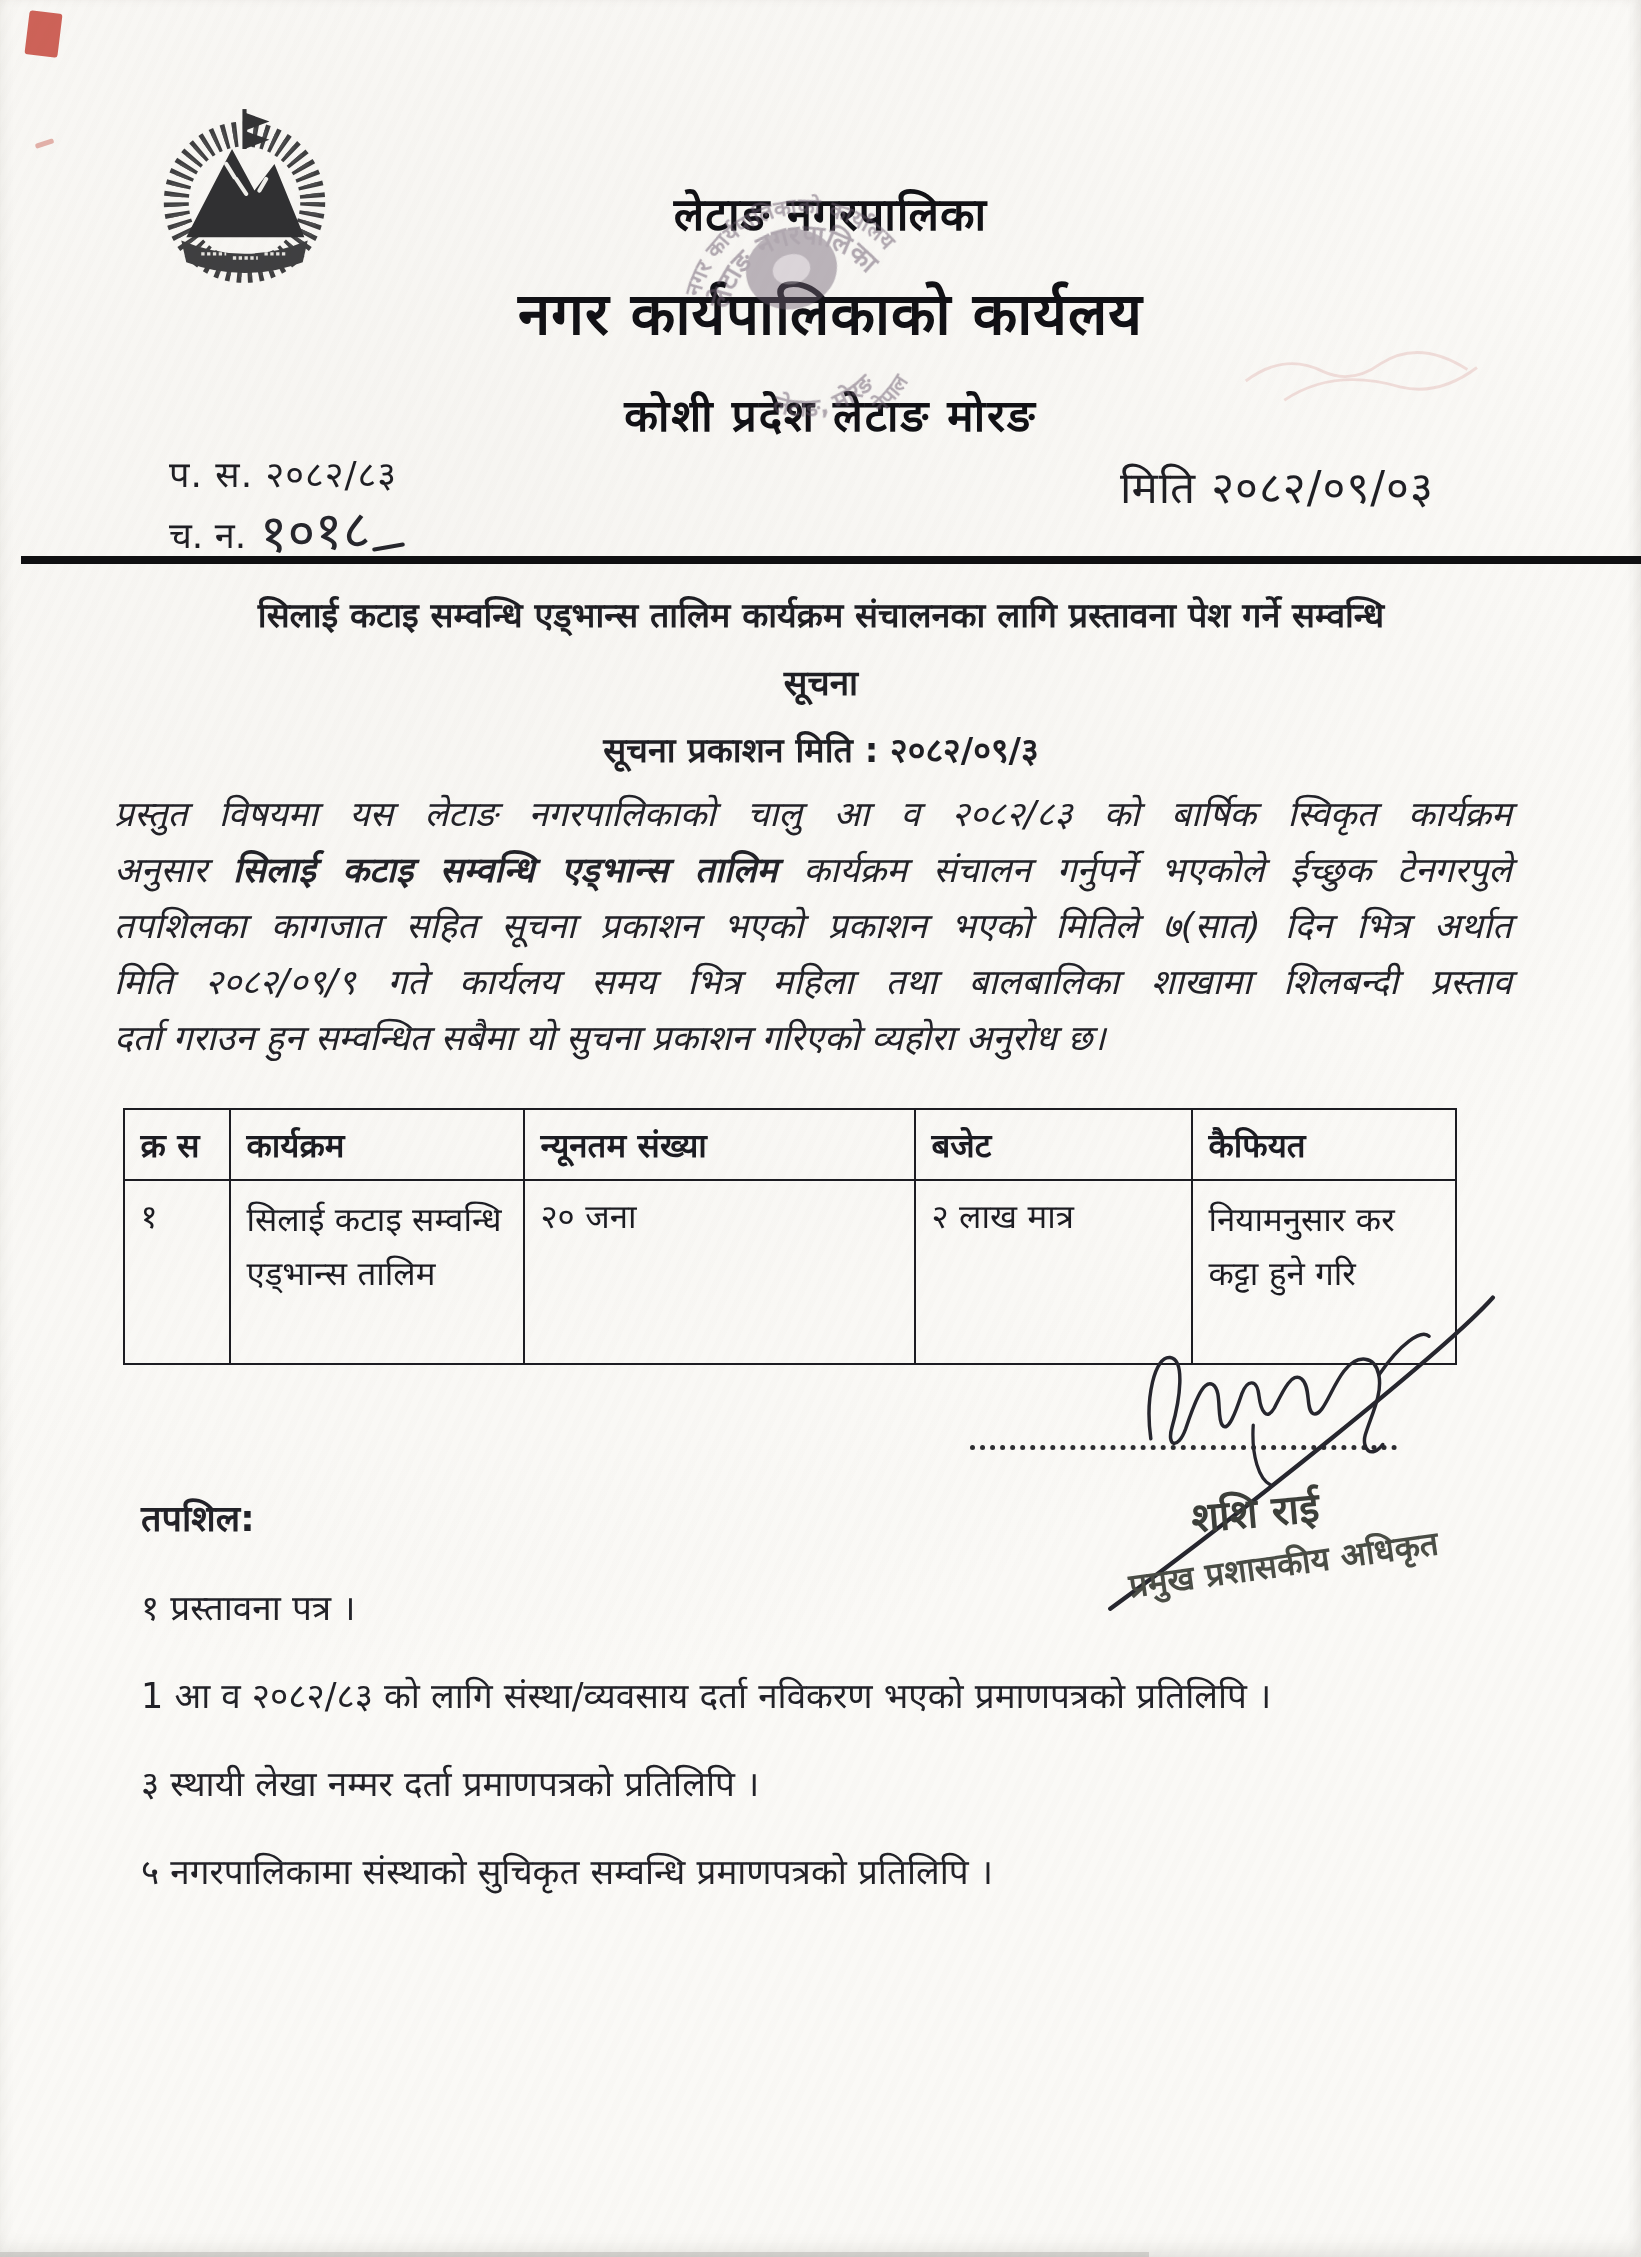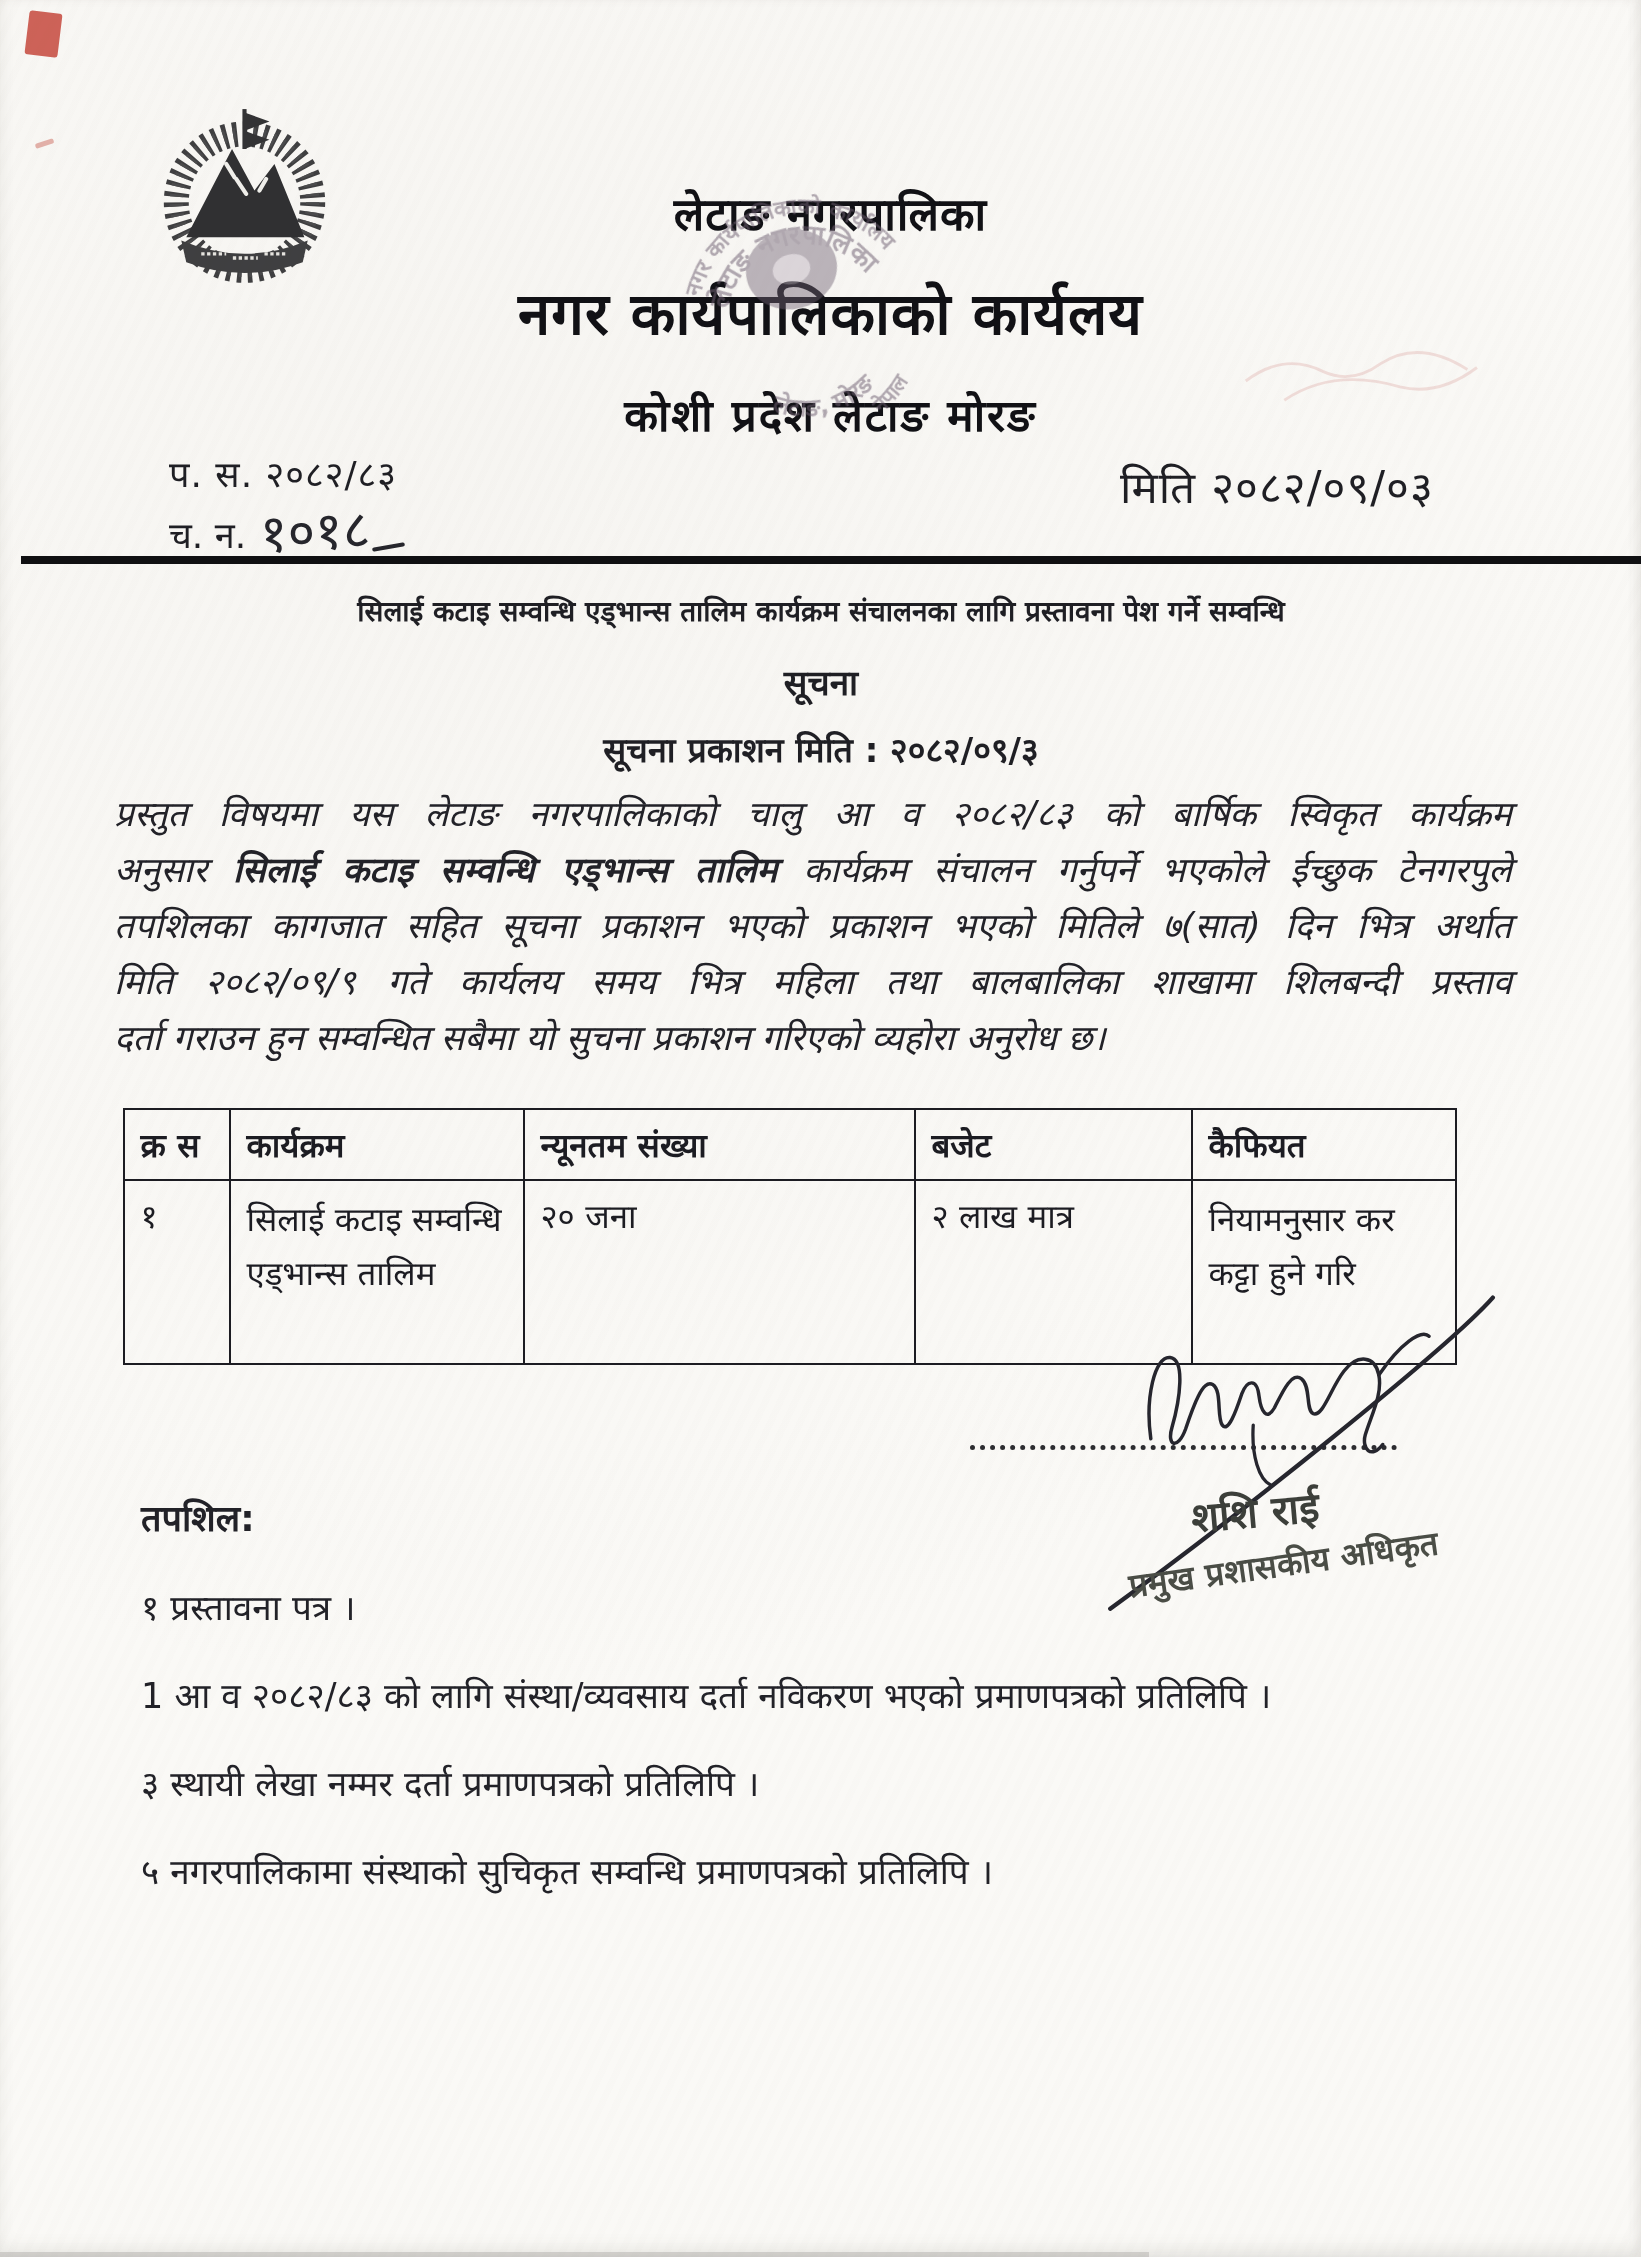--- a/index.html
+++ b/index.html
@@ -36,21 +36,21 @@
   
   .ref{left:169px;top:449px;font-size:36px;font-weight:500;letter-spacing:1px;}
   .chn{left:169px;top:510px;font-size:36px;font-weight:500;display:flex;align-items:flex-start;}
   .chn-hand{font-size:53px;font-weight:500;line-height:44px;margin-left:13.5px;transform:rotate(-3deg);color:#26262c;}
   .chn-swash{display:inline-block;width:33px;height:3.9px;background:#26262c;border-radius:2.9px;transform:rotate(-10deg);margin:35px 0 0 1.9px;}
   .ldate{left:1120px;top:456px;font-size:44px;font-weight:500;letter-spacing:1px;}
 
   .rule{left:21px;top:556px;width:1620px;height:7.7px;background:#101012;}
 
   
-  .subj1{left:116px;top:591px;width:1410px;text-align:center;font-size:28px;font-weight:600;}
+  .subj1{left:116px;top:591px;width:1410px;text-align:center;font-size:34px;font-weight:600;}
   .subj2{left:116px;top:658px;width:1410px;text-align:center;font-size:35px;font-weight:600;}
   .pubdate{left:116px;top:726px;width:1410px;text-align:center;font-size:34px;font-weight:600;}
 
   
   .body{left:114px;top:790px;width:1398px;font-size:35px;font-weight:500;color:#222228;}
   .body-line{height:56px;line-height:48px;white-space:nowrap;font-style:italic;}
   .jl{text-align:justify;text-align-last:justify;white-space:normal;}
   .b{font-weight:700;}
 
   

